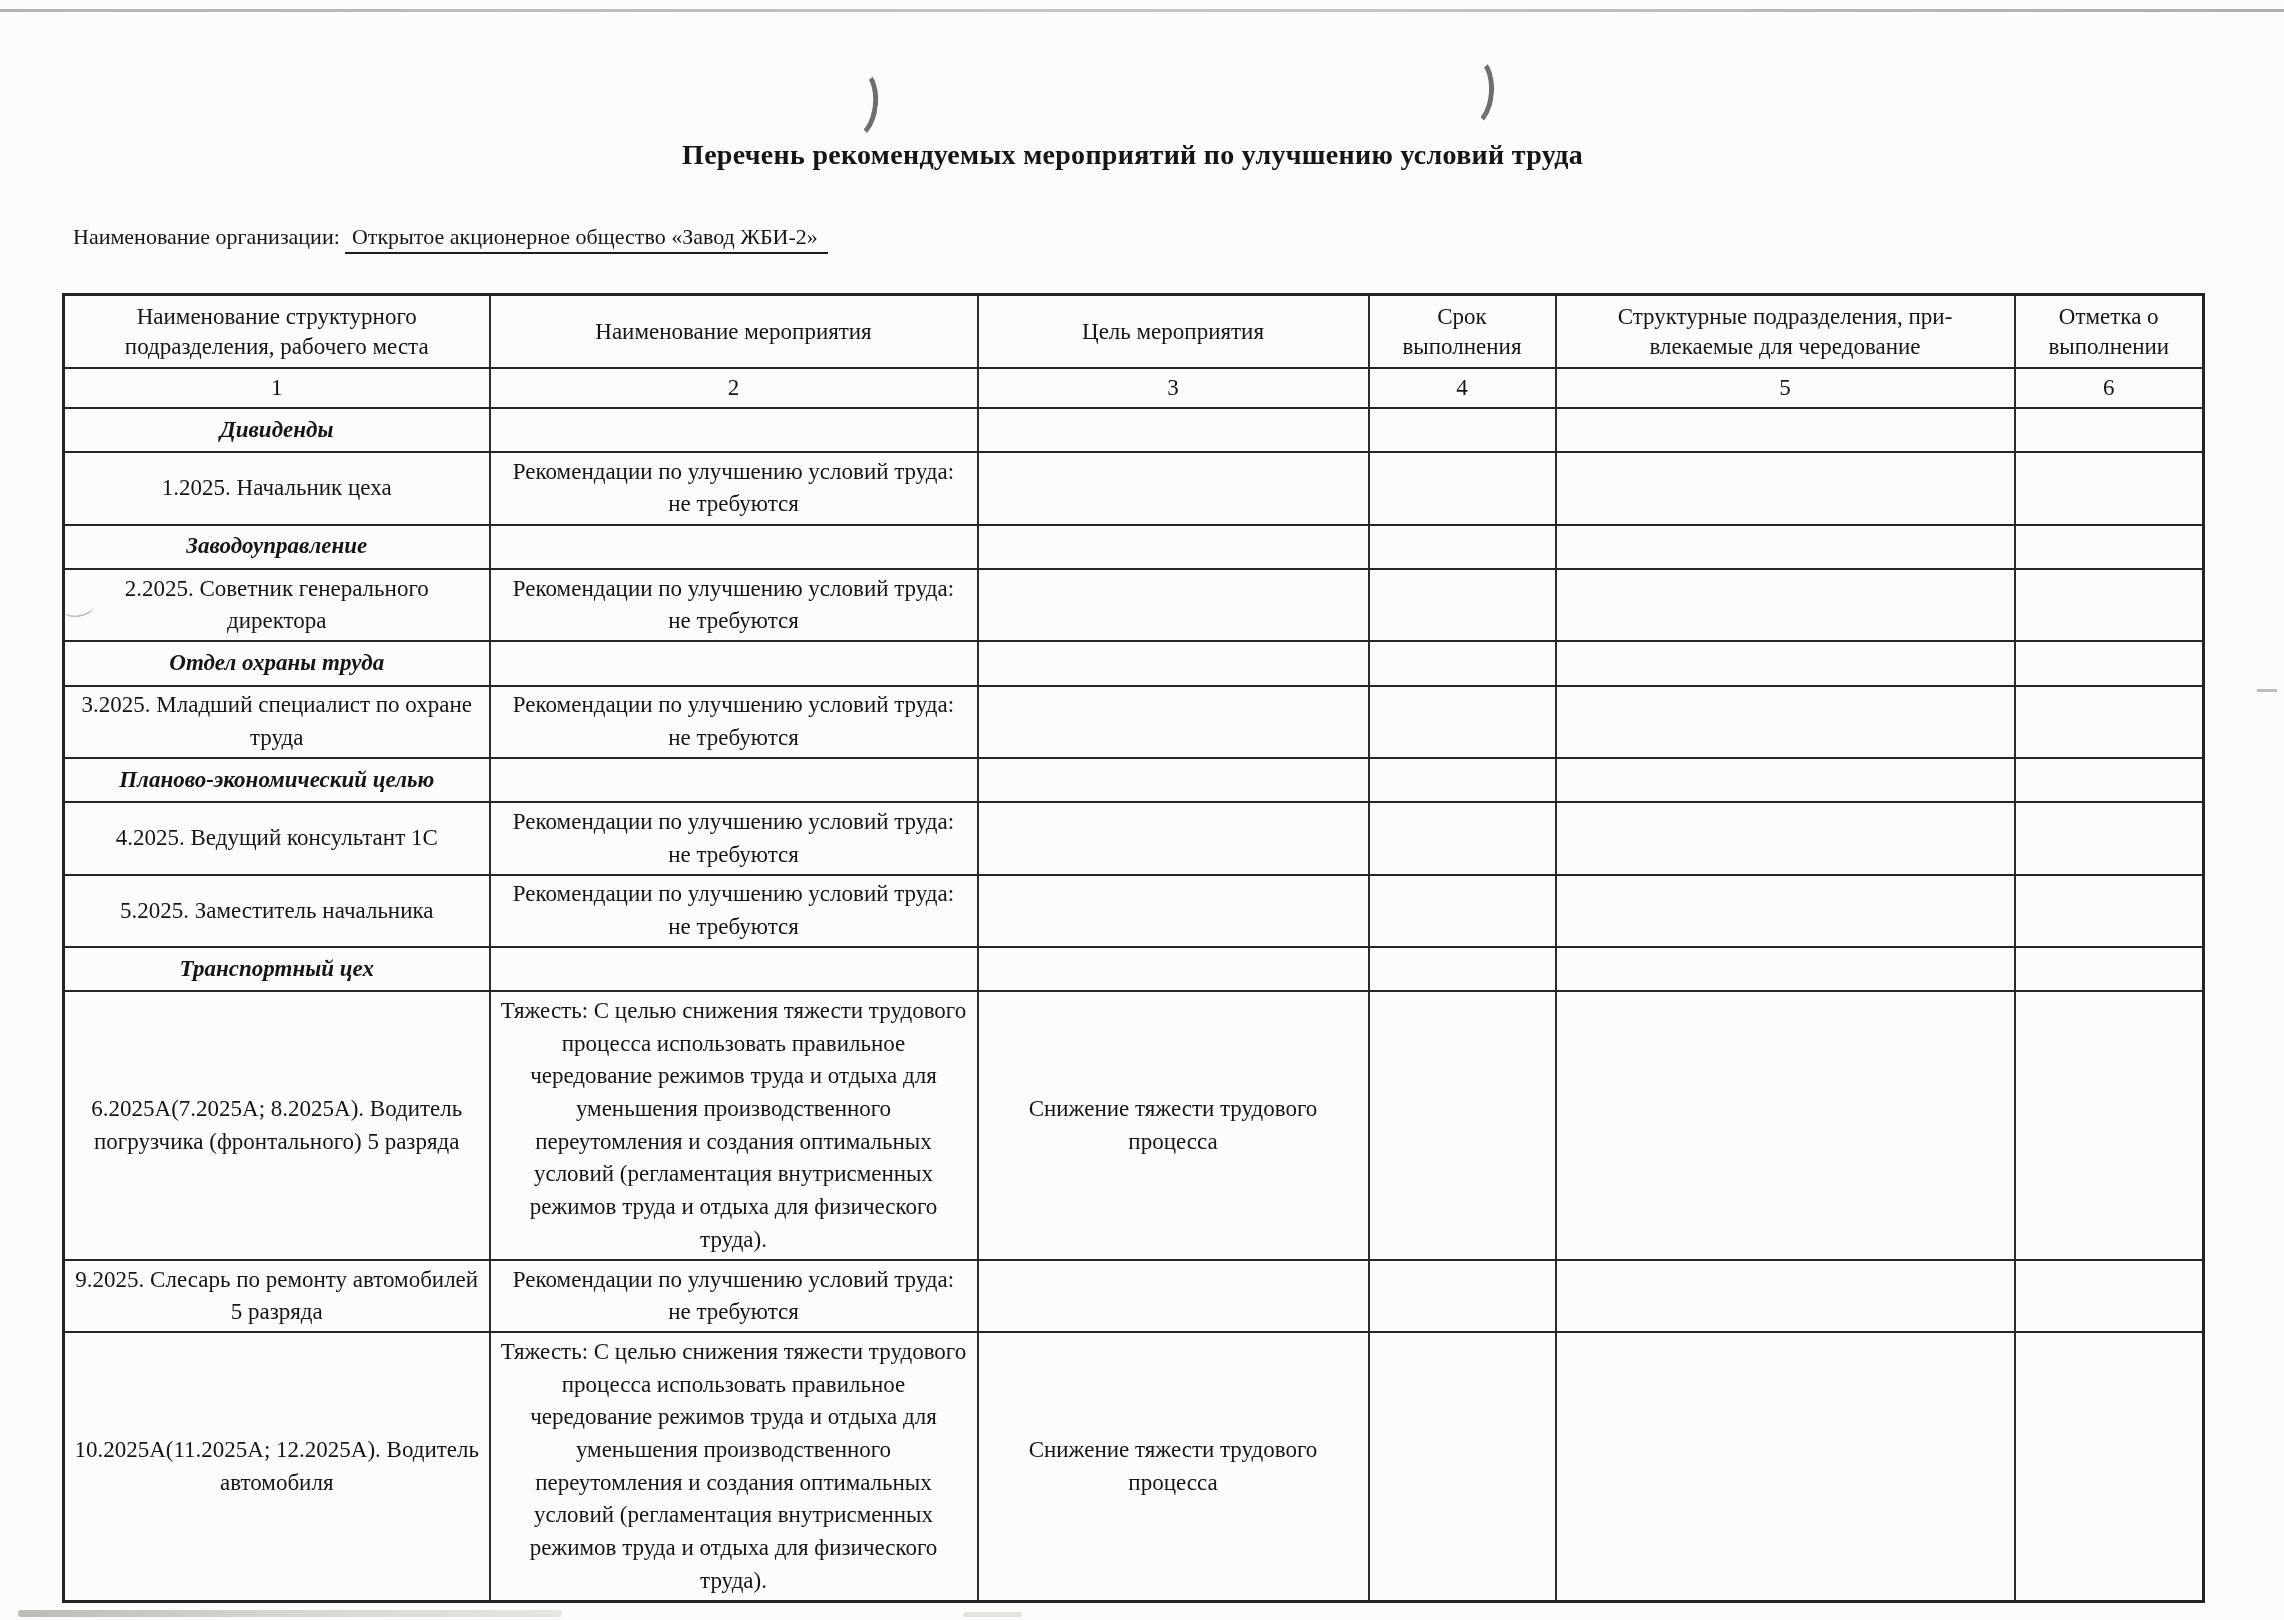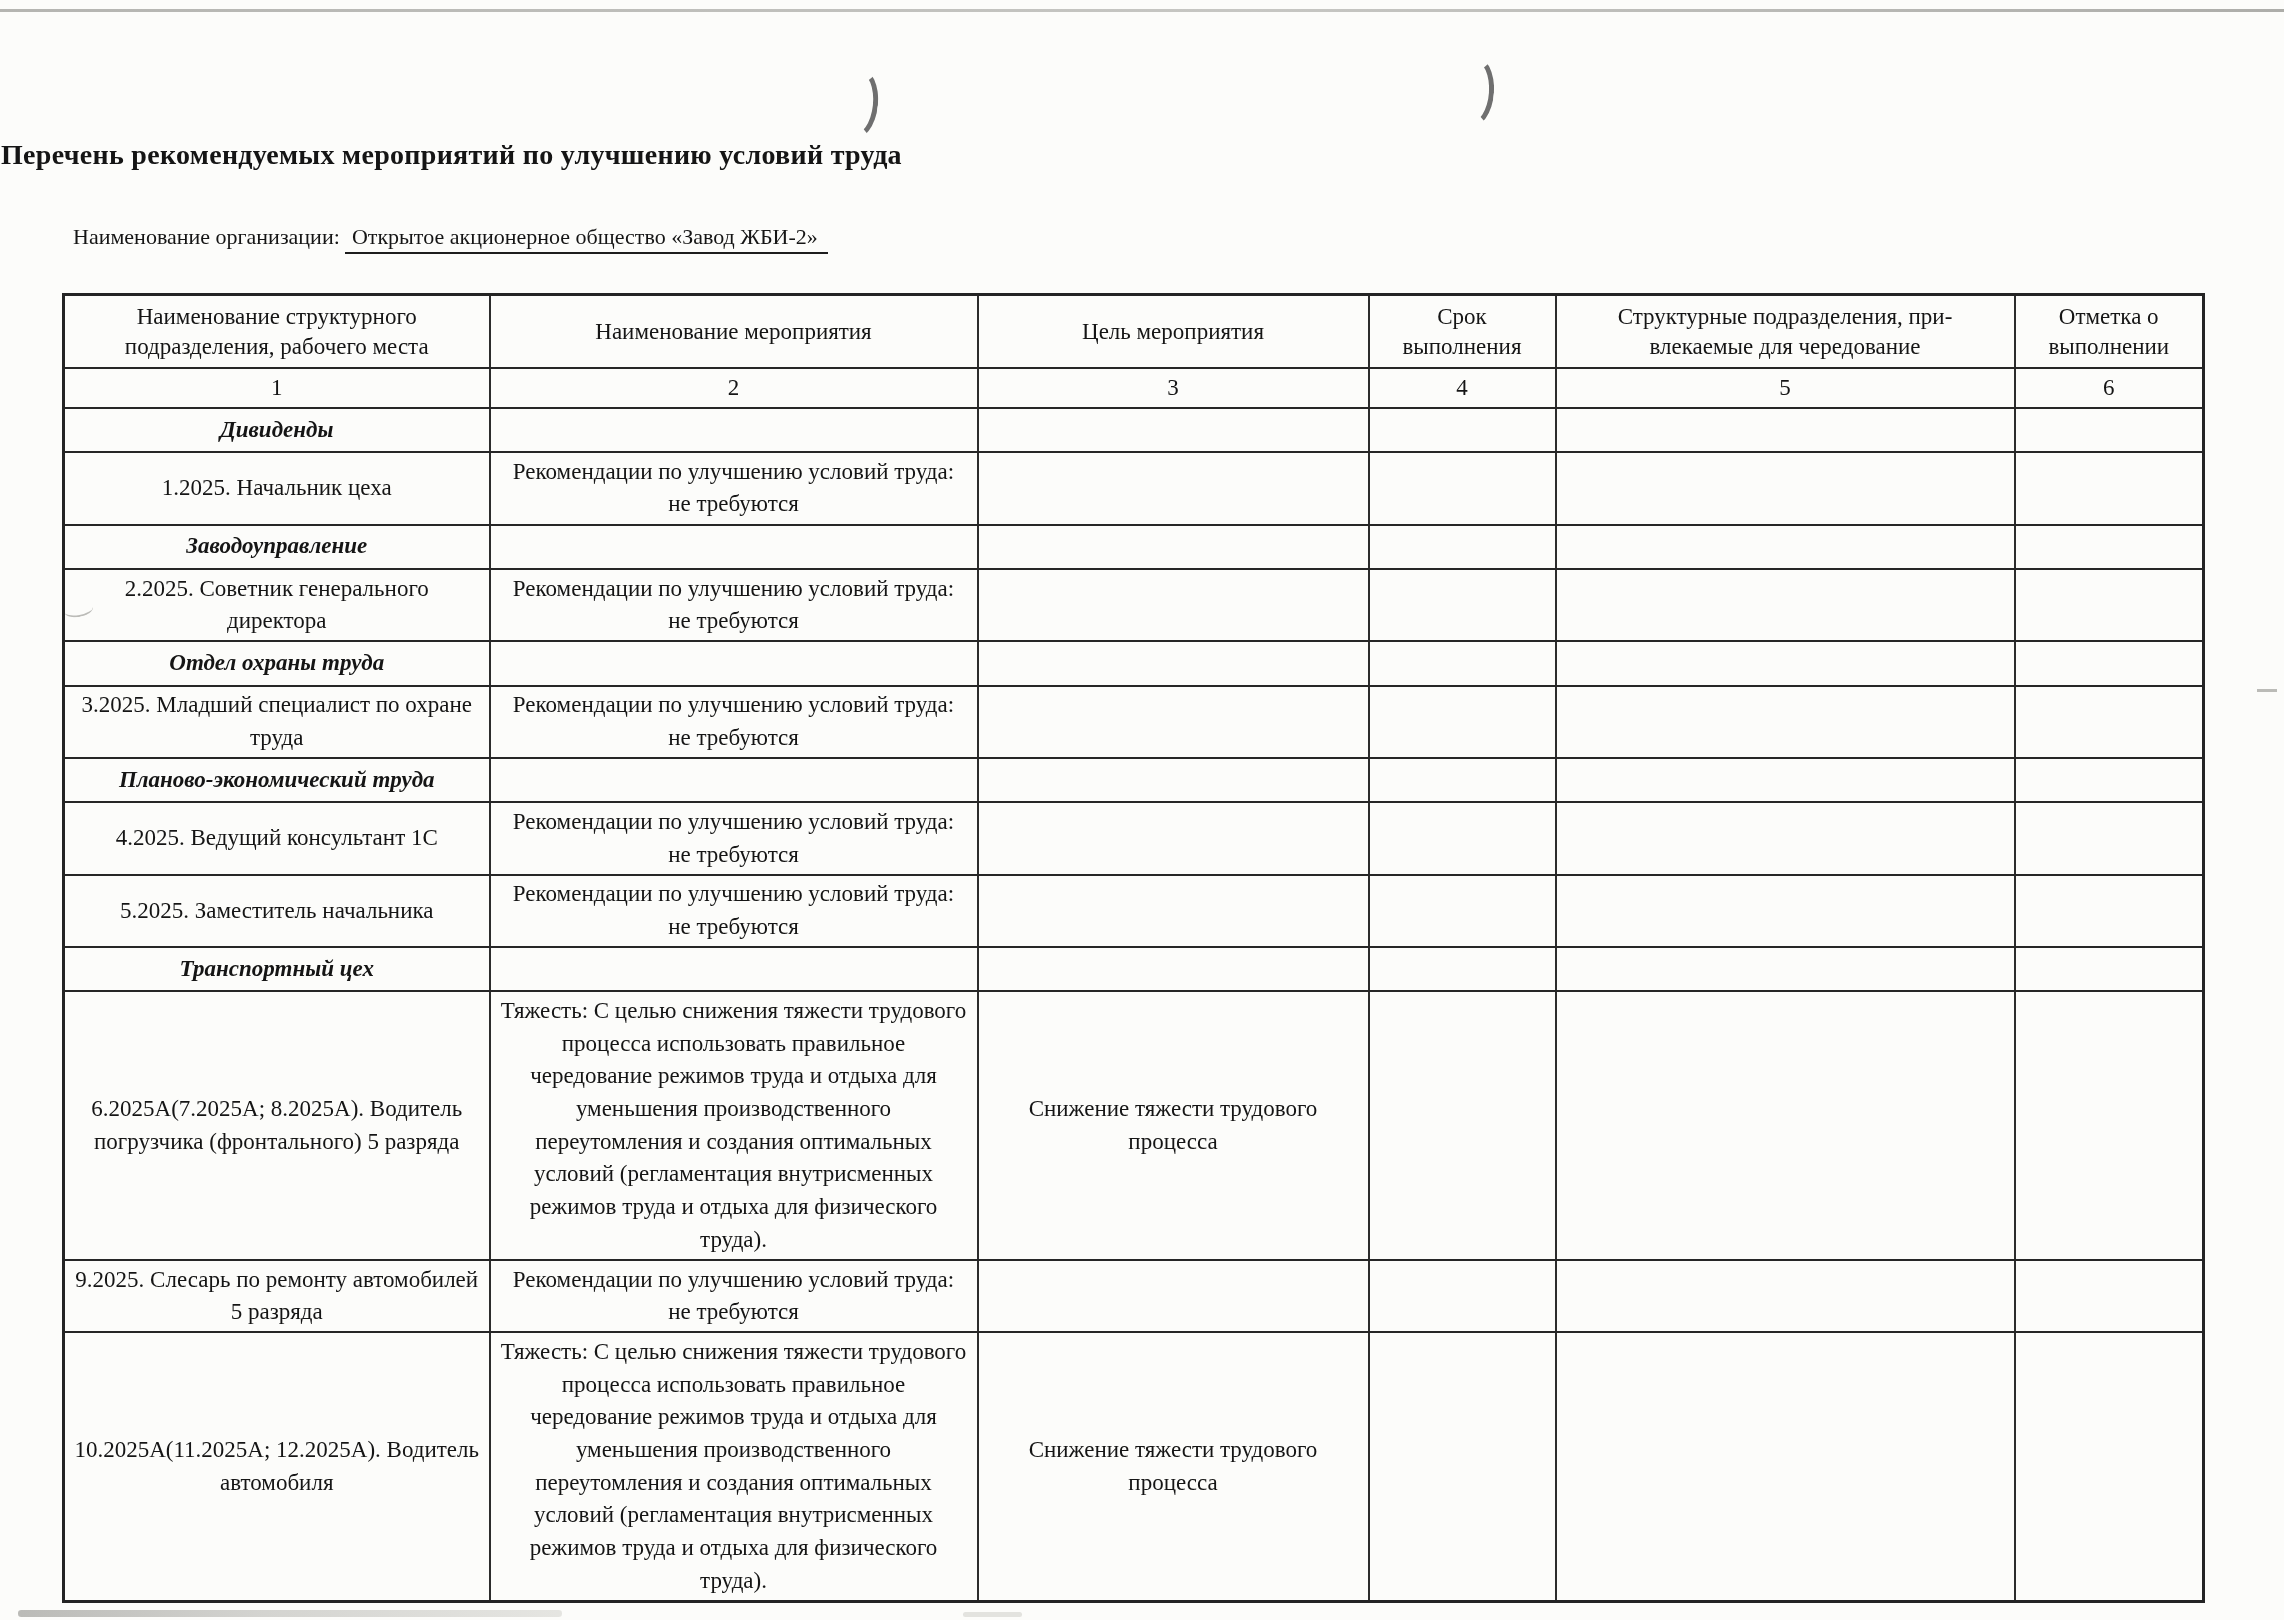--- a/index.html
+++ b/index.html
@@ -43,21 +43,22 @@
     position:absolute;left:18.4px;top:1610px;width:544px;height:7.2px;
     background:linear-gradient(90deg,#8f8f8a 0%,#b9b9b4 45%,#d6d6d1 100%);
     opacity:.6;border-radius:3.3px;
   }
   .scan-bottom-dot{
     position:absolute;left:963px;top:1612px;width:59px;height:5.2px;
     background:#c9c9c4;opacity:.5;border-radius:2.6px;
   }
   
   .doc-title{
-    position:absolute;top:139px;left:1px;width:2241px;
+    position:absolute;top:139px;left:12px;width:2241px;
+    text-align:center;
     font-size:28px;font-weight:bold;
     letter-spacing:0.3px;
   }
   .org-line{
     position:absolute;top:224px;left:73px;
     font-size:22px;
     white-space:nowrap;
   }
   .org-line .org-value{
     border-bottom:2.6px solid #1d1d1d;
@@ -190,21 +191,21 @@
         </tr>
         <tr class="data-row">
           <td class="cell-left">3.2025. Младший специалист по охране труда</td>
           <td>Рекомендации по улучшению условий труда: не требуются</td>
           <td></td>
           <td></td>
           <td></td>
           <td></td>
         </tr>
         <tr class="section-row">
-          <td class="section-title">Планово-экономический труда</td>
+          <td class="section-title">Планово-экономический целью</td>
           <td></td>
           <td></td>
           <td></td>
           <td></td>
           <td></td>
         </tr>
         <tr class="data-row">
           <td class="cell-left">4.2025. Ведущий консультант 1С</td>
           <td>Рекомендации по улучшению условий труда: не требуются</td>
           <td></td>

